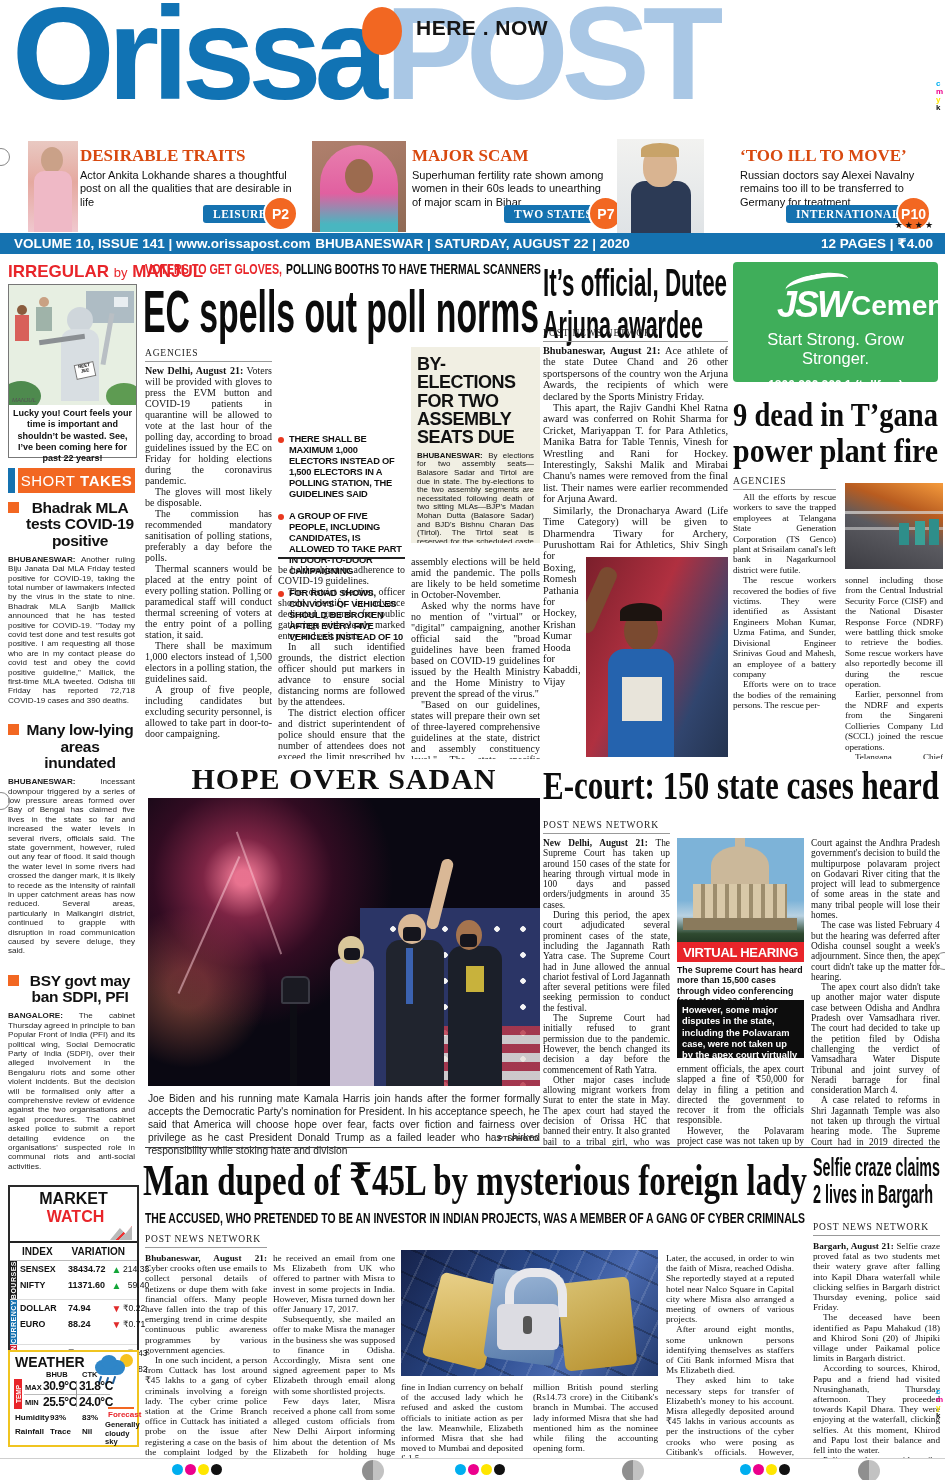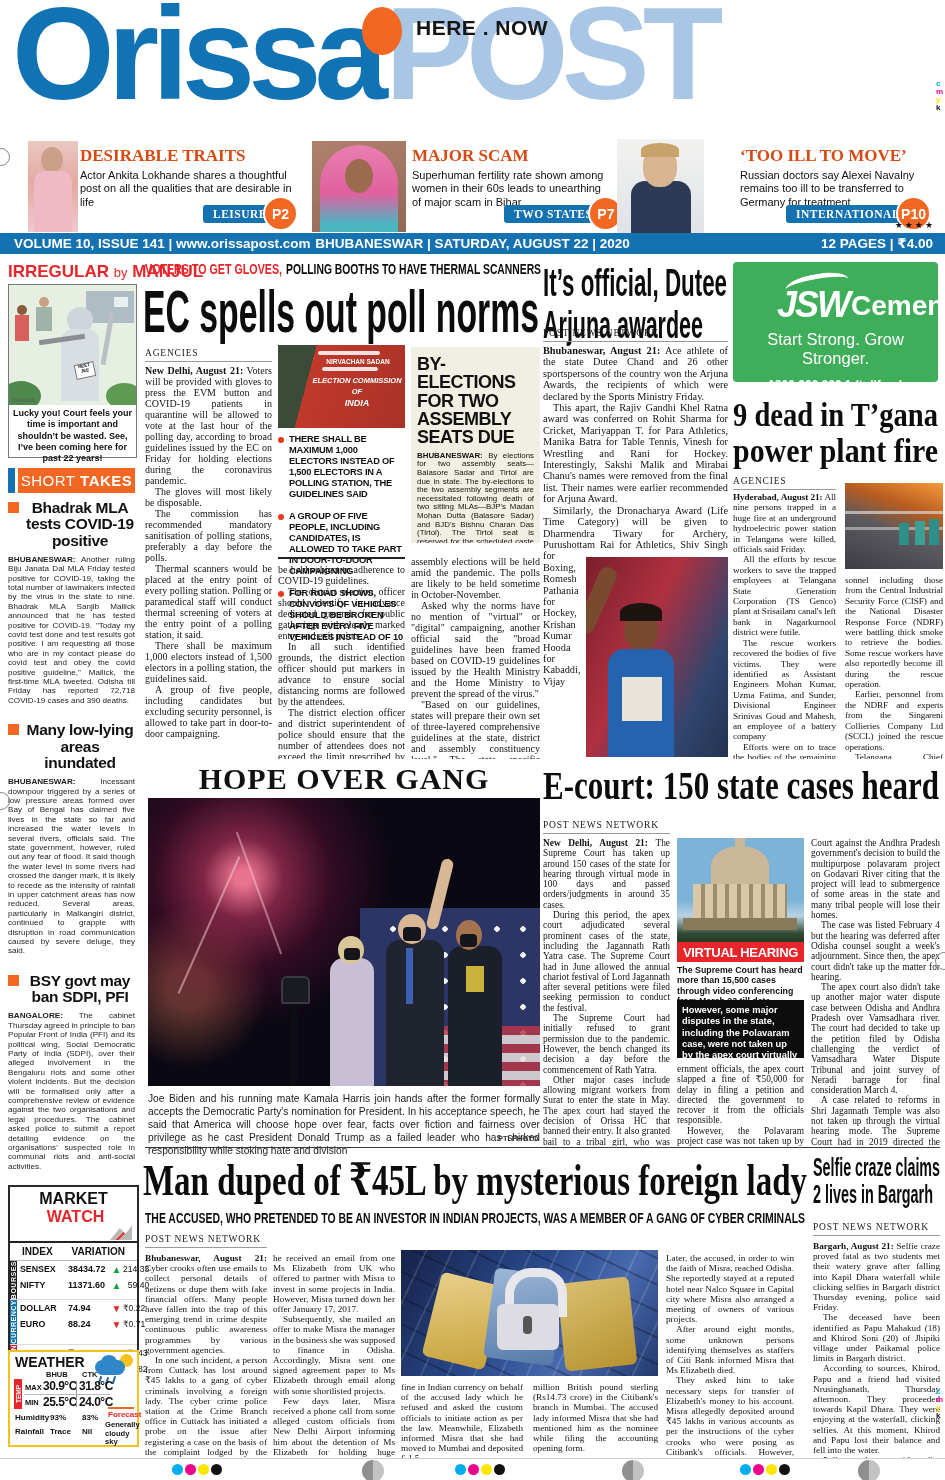--- a/index.html
+++ b/index.html
@@ -312,28 +312,20 @@
     <p class="lede"><b class="dl">New Delhi, August 21:</b> <span>Voters will be provided with gloves to press the EVM button and COVID-19 patients in quarantine will be allowed to vote at the last hour of the polling day, according to broad guidelines issued by the EC on Friday for holding elections during the coronavirus pandemic.</span></p>
     <div>
         <p>The gloves will most likely be disposable.</p>
         <p>The commission has recommended mandatory sanitisation of polling stations, preferably a day before the polls.</p>
         <p>Thermal scanners would be placed at the entry point of every polling station. Polling or paramedical staff will conduct thermal screening of voters at the entry point of a polling station, it said.</p>
         <p>There shall be maximum 1,000 electors instead of 1,500 electors in a polling station, the guidelines said.</p>
         <p>A group of five people, including candidates but excluding security personnel, is allowed to take part in door-to-door campaigning.</p>
       </div>
   </div>
 
-  <div class="abs ph" style="left:278px;top:345px;width:127px;height:83px;background:linear-gradient(105deg,#3c4a38 0 26%,#c0392b 26%,#a93226);">
-    <div class="abs" style="left:40px;top:6px;width:62px;height:4px;border-radius:2px;background:rgba(255,255,255,.85);"></div>
-    <div class="abs" style="left:38px;top:13px;width:84px;text-align:center;font-size:6.5px;font-weight:bold;color:#fff;">NIRVACHAN SADAN</div>
-    <div class="abs" style="left:44px;top:22px;width:56px;height:4px;border-radius:2px;background:rgba(255,255,255,.85);"></div>
-    <div class="abs" style="left:34px;top:31px;width:90px;text-align:center;font-size:7.5px;font-weight:bold;font-style:italic;color:#fff;">ELECTION COMMISSION</div>
-    <div class="abs" style="left:34px;top:42px;width:90px;text-align:center;font-size:7.5px;font-weight:bold;font-style:italic;color:#fff;">OF</div>
-    <div class="abs" style="left:34px;top:53px;width:90px;text-align:center;font-size:9px;font-weight:bold;font-style:italic;color:#fff;">INDIA</div>
-  </div>
   <div class="abs bullets" style="left:278px;top:434px;width:127px;">
     <div class="bullet">THERE SHALL BE MAXIMUM 1,000 ELECTORS INSTEAD OF 1,500 ELECTORS IN A POLLING STATION, THE GUIDELINES SAID</div>
     <div class="bullet">A GROUP OF FIVE PEOPLE, INCLUDING CANDIDATES, IS ALLOWED TO TAKE PART IN DOOR-TO-DOOR CAMPAIGNING</div>
     <div class="bullet">FOR ROAD SHOWS, CONVOYS OF VEHICLES SHOULD BE BROKEN AFTER EVERY FIVE VEHICLES INSTEAD OF 10</div>
   </div>
   <div class="abs" style="left:278px;top:557px;width:127px;height:2px;background:#222;"></div>
   <div class="abs col" style="left:278px;top:564px;width:127px;height:195px;">
     <div class="cont">
         <p>be held subject to adherence to COVID-19 guidelines.</p>
         <p>The district election officer should identify in advance dedicated grounds for public gatherings with clearly marked entry and exit points.</p>
@@ -393,36 +385,35 @@
   </svg>
   <div class="abs byline" style="left:733px;top:476px;width:103px;">AGENCIES</div>
   <div class="abs ph" style="left:845px;top:483px;width:98px;height:86px;background:linear-gradient(200deg,#f59b3c,#b85c20 30%,#5a5a60 55%,#3c3c42);">
     <div class="abs" style="left:0;top:28px;width:98px;height:3px;background:#d8d8d8;opacity:.7;"></div>
     <div class="abs" style="left:0;top:44px;width:98px;height:3px;background:#cfcfcf;opacity:.6;"></div>
     <div class="abs" style="left:54px;top:40px;width:10px;height:22px;background:#2e8e8a;"></div>
     <div class="abs" style="left:70px;top:38px;width:10px;height:24px;background:#3aa096;"></div>
     <div class="abs" style="left:84px;top:36px;width:10px;height:26px;background:#2e8e8a;"></div>
   </div>
   <div class="abs col" style="left:733px;top:492px;width:103px;height:267px;font-size:9.2px;line-height:10.4px;letter-spacing:-.1px;">
-    <p class="lede"><b class="dl">Hyderabad, August 21:</b> <span>All nine persons trapped in a huge fire at an underground hydroelectric power station in Telangana were killed, officials said Friday.</span></p>
     <div>
         <p>All the efforts by rescue workers to save the trapped employees at Telangana State Generation Corporation (TS Genco) plant at Srisailam canal's left bank in Nagarkurnool district were futile.</p>
         <p>The rescue workers recovered the bodies of five victims. They were identified as Assistant Engineers Mohan Kumar, Uzma Fatima, and Sunder, Divisional Engineer Srinivas Goud and Mahesh, an employee of a battery company</p>
         <p>Efforts were on to trace the bodies of the remaining persons. The rescue per-</p>
       </div>
   </div>
   <div class="abs col" style="left:845px;top:575px;width:98px;height:184px;font-size:9.2px;line-height:10.4px;letter-spacing:-.1px;">
     <div class="cont">
         <p>sonnel including those from the Central Industrial Security Force (CISF) and the National Disaster Response Force (NDRF) were battling thick smoke to retrieve the bodies. Some rescue workers have also reportedly become ill during the rescue operation.</p>
         <p>Earlier, personnel from the NDRF and experts from the Singareni Collieries Company Ltd (SCCL) joined the rescue operations.</p>
         <p>Telangana Chief Minister K. Chandrashekhar Rao ordered a probe by the CID into the fire.</p>
       </div>
   </div>
 
-  <div class="abs" style="left:148px;top:762px;width:392px;text-align:center;font-family:'Liberation Serif','DejaVu Serif',serif;font-size:30px;font-weight:bold;letter-spacing:1px;">HOPE OVER GANG</div>
+  <div class="abs" style="left:148px;top:762px;width:392px;text-align:center;font-family:'Liberation Serif','DejaVu Serif',serif;font-size:30px;font-weight:bold;letter-spacing:1px;">HOPE OVER SADAN</div>
   <div class="abs ph" style="left:148px;top:798px;width:392px;height:288px;background:#0a0812;">
     <div class="abs" style="left:0;top:0;width:250px;height:288px;background:radial-gradient(circle at 95px 80px,rgba(244,120,150,.95) 0 8px,rgba(220,60,110,.55) 40px,rgba(140,20,70,.3) 90px,transparent 150px),radial-gradient(circle at 40px 190px,rgba(230,120,90,.4) 0 20px,transparent 80px),#0a0812;"></div>
     <div class="abs" style="left:60px;top:52px;width:2px;height:150px;background:rgba(255,210,220,.5);transform:rotate(24deg);"></div>
     <div class="abs" style="left:110px;top:30px;width:2px;height:130px;background:rgba(255,210,220,.45);transform:rotate(-20deg);"></div>
     <div class="abs" style="left:212px;top:110px;width:370px;height:178px;background:#2b3566;"></div>
     <div class="abs" style="left:232px;top:118px;width:160px;height:170px;background:radial-gradient(circle,#f5f5f5 0 2.5px,transparent 3px);background-size:26px 26px;"></div>
     <div class="abs" style="left:260px;top:228px;width:132px;height:60px;background:repeating-linear-gradient(180deg,#b8374a 0 9px,#e9e2dd 9px 18px);opacity:.85;"></div>
     <div class="abs" style="left:255px;top:120px;width:10px;height:168px;background:#202a52;"></div>
     <div class="abs" style="left:142px;top:196px;width:7px;height:92px;background:#0d0d14;"></div>
     <div class="abs" style="left:133px;top:178px;width:25px;height:24px;border-radius:6px 6px 2px 2px;background:#1a1a22;border:2px solid #3a3a44;"></div>

